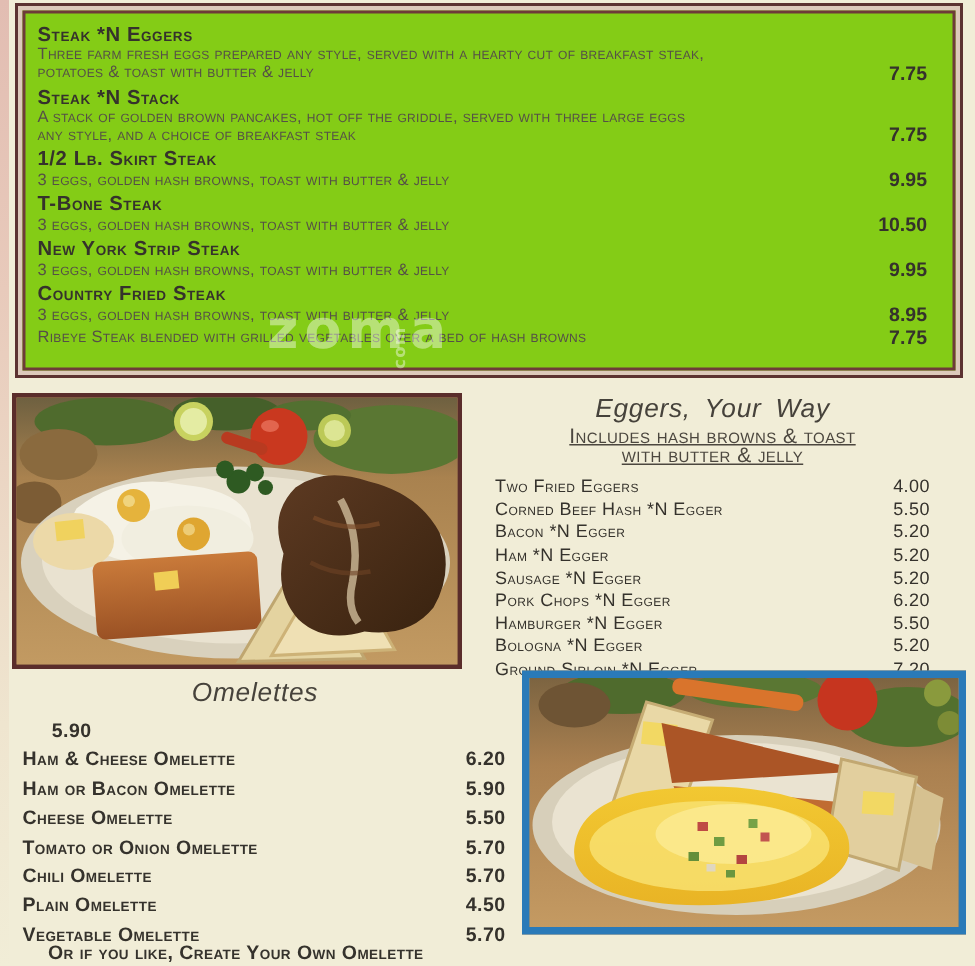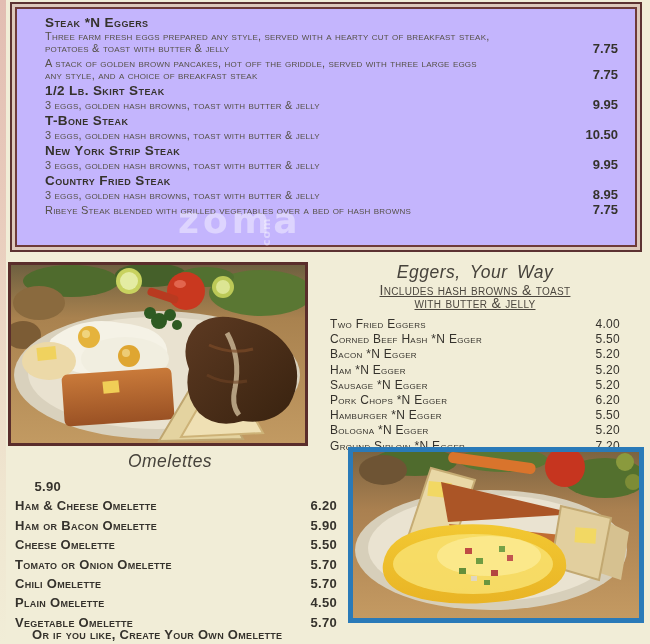--- a/index.html
+++ b/index.html
@@ -10,22 +10,22 @@
     color:#3b3832;
   }
   .page-edge{position:absolute;left:0;top:0;width:6px;height:100%;
     background:linear-gradient(to bottom,#e2bdb2 0%,#e8cabb 30%,#efe5cf 75%,#f1edd7 100%);}
   
   .steak-box{
     position:absolute;left:15px;top:7px;width:622px;height:240px;
     box-sizing:border-box;
     border:2px solid #6e3b39;
     box-shadow:0 0 0 3px #ddc9bb, 0 0 0 5px #5c3231;
-    background:#c4b5fd;
-    padding:6px 17px 0 28px;
+    background:#84cc16;
+    padding:6px 17px 0 8px;
   }
   .s-item{margin-bottom:2px;}
   .s-name{
     font-variant:small-caps;font-weight:bold;font-size:13.5px;line-height:15px;
     letter-spacing:0.4px;color:#35322c;
   }
   .s-row{display:flex;align-items:flex-end;}
   .s-desc{flex:1;font-variant:small-caps;font-size:11px;line-height:12.3px;
     color:#555047;letter-spacing:0.2px;}
   .s-price{width:58px;text-align:right;font-weight:bold;font-size:13px;
@@ -80,20 +80,21 @@
     <div class="s-row">
       <div class="s-desc">
         <div>Three farm fresh eggs prepared any style, served with a hearty cut of breakfast steak,</div>
         <div>potatoes &amp; toast with butter &amp; jelly</div>
       </div>
       <div class="s-price">7.75</div>
     </div>
   </div>
 
   <div class="s-item">
+    <div class="s-name">Steak *N Stack</div>
     <div class="s-row">
       <div class="s-desc">
         <div>A stack of golden brown pancakes, hot off the griddle, served with three large eggs</div>
         <div>any style, and a choice of breakfast steak</div>
       </div>
       <div class="s-price">7.75</div>
     </div>
   </div>
 
   <div class="s-item">

